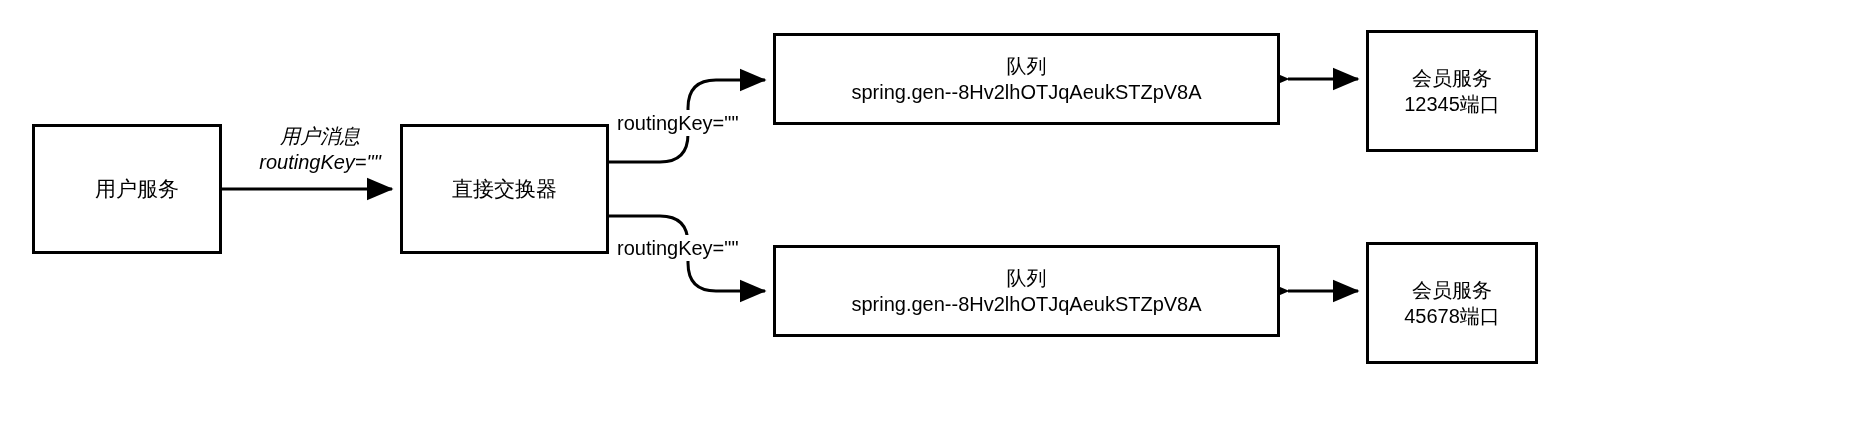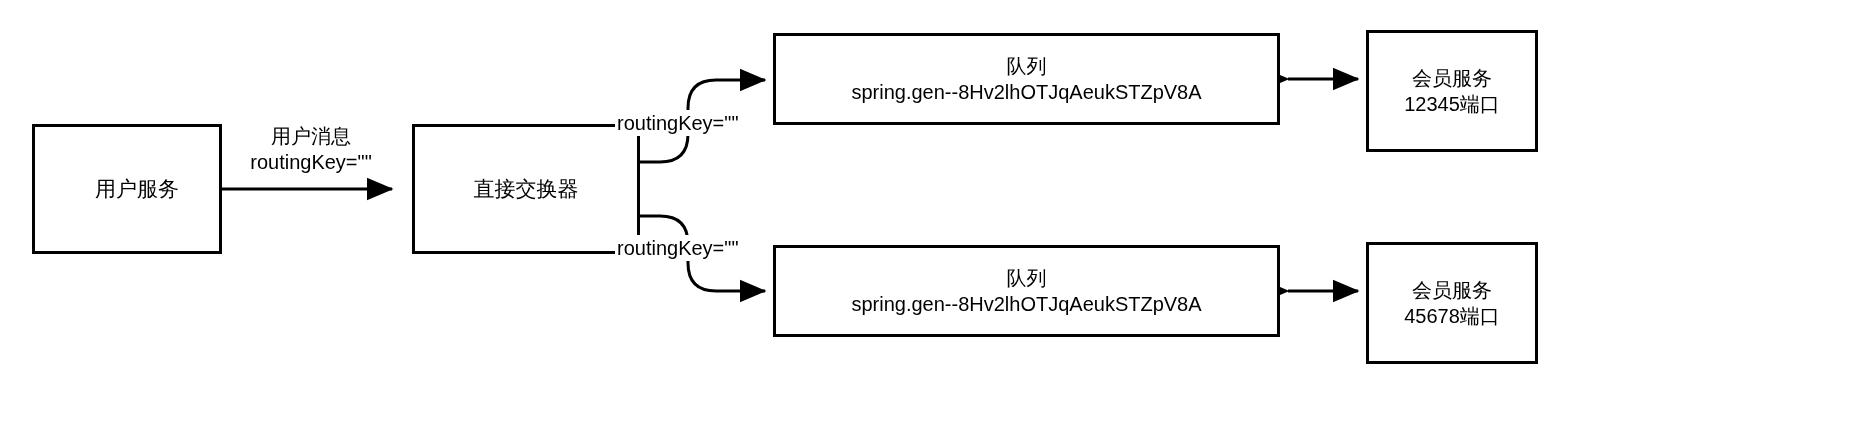--- a/index.html
+++ b/index.html
@@ -72,21 +72,21 @@
 
     <g>
       <path d="M1288,291 L1358,291" fill="none" stroke="#000" stroke-width="3" marker-end="url(#arrow)" marker-start="url(#arrow-start)"></path>
     </g>
   </svg>
 
   <div class="node fs21" style="left:32px;top:124px;width:190px;height:130px;padding-left:20px;">
     <span class="l1">用户服务</span>
   </div>
 
-  <div class="node fs21" style="left:400px;top:124px;width:228px;height:130px;margin-left:12px;">
+  <div class="node fs21" style="left:400px;top:124px;width:209px;height:130px;">
     <span class="l1">直接交换器</span>
   </div>
 
   <div class="node fs20" style="left:773px;top:33px;width:507px;height:92px;">
     <span class="l1">队列</span>
     <span class="l2">spring.gen--8Hv2lhOTJqAeukSTZpV8A</span>
   </div>
 
   <div class="node fs20" style="left:773px;top:245px;width:507px;height:92px;">
     <span class="l1">队列</span>
@@ -96,21 +96,21 @@
   <div class="node fs20" style="left:1366px;top:30px;width:172px;height:122px;">
     <span class="l1">会员服务</span>
     <span class="l2">12345端口</span>
   </div>
 
   <div class="node fs20" style="left:1366px;top:242px;width:172px;height:122px;">
     <span class="l1">会员服务</span>
     <span class="l2">45678端口</span>
   </div>
 
-  <div class="edge-label" style="left:247px;top:123px;width:124px;">
+  <div class="edge-label" style="left:256px;top:123px;width:124px;font-style:italic;">
     <span class="l1">用户消息</span>
     <span class="l2">routingKey=""</span>
   </div>
 
   <div class="edge-label" style="left:615px;top:110px;">
     <span class="l1">routingKey=""</span>
   </div>
 
   <div class="edge-label" style="left:615px;top:235px;">
     <span class="l1">routingKey=""</span>

